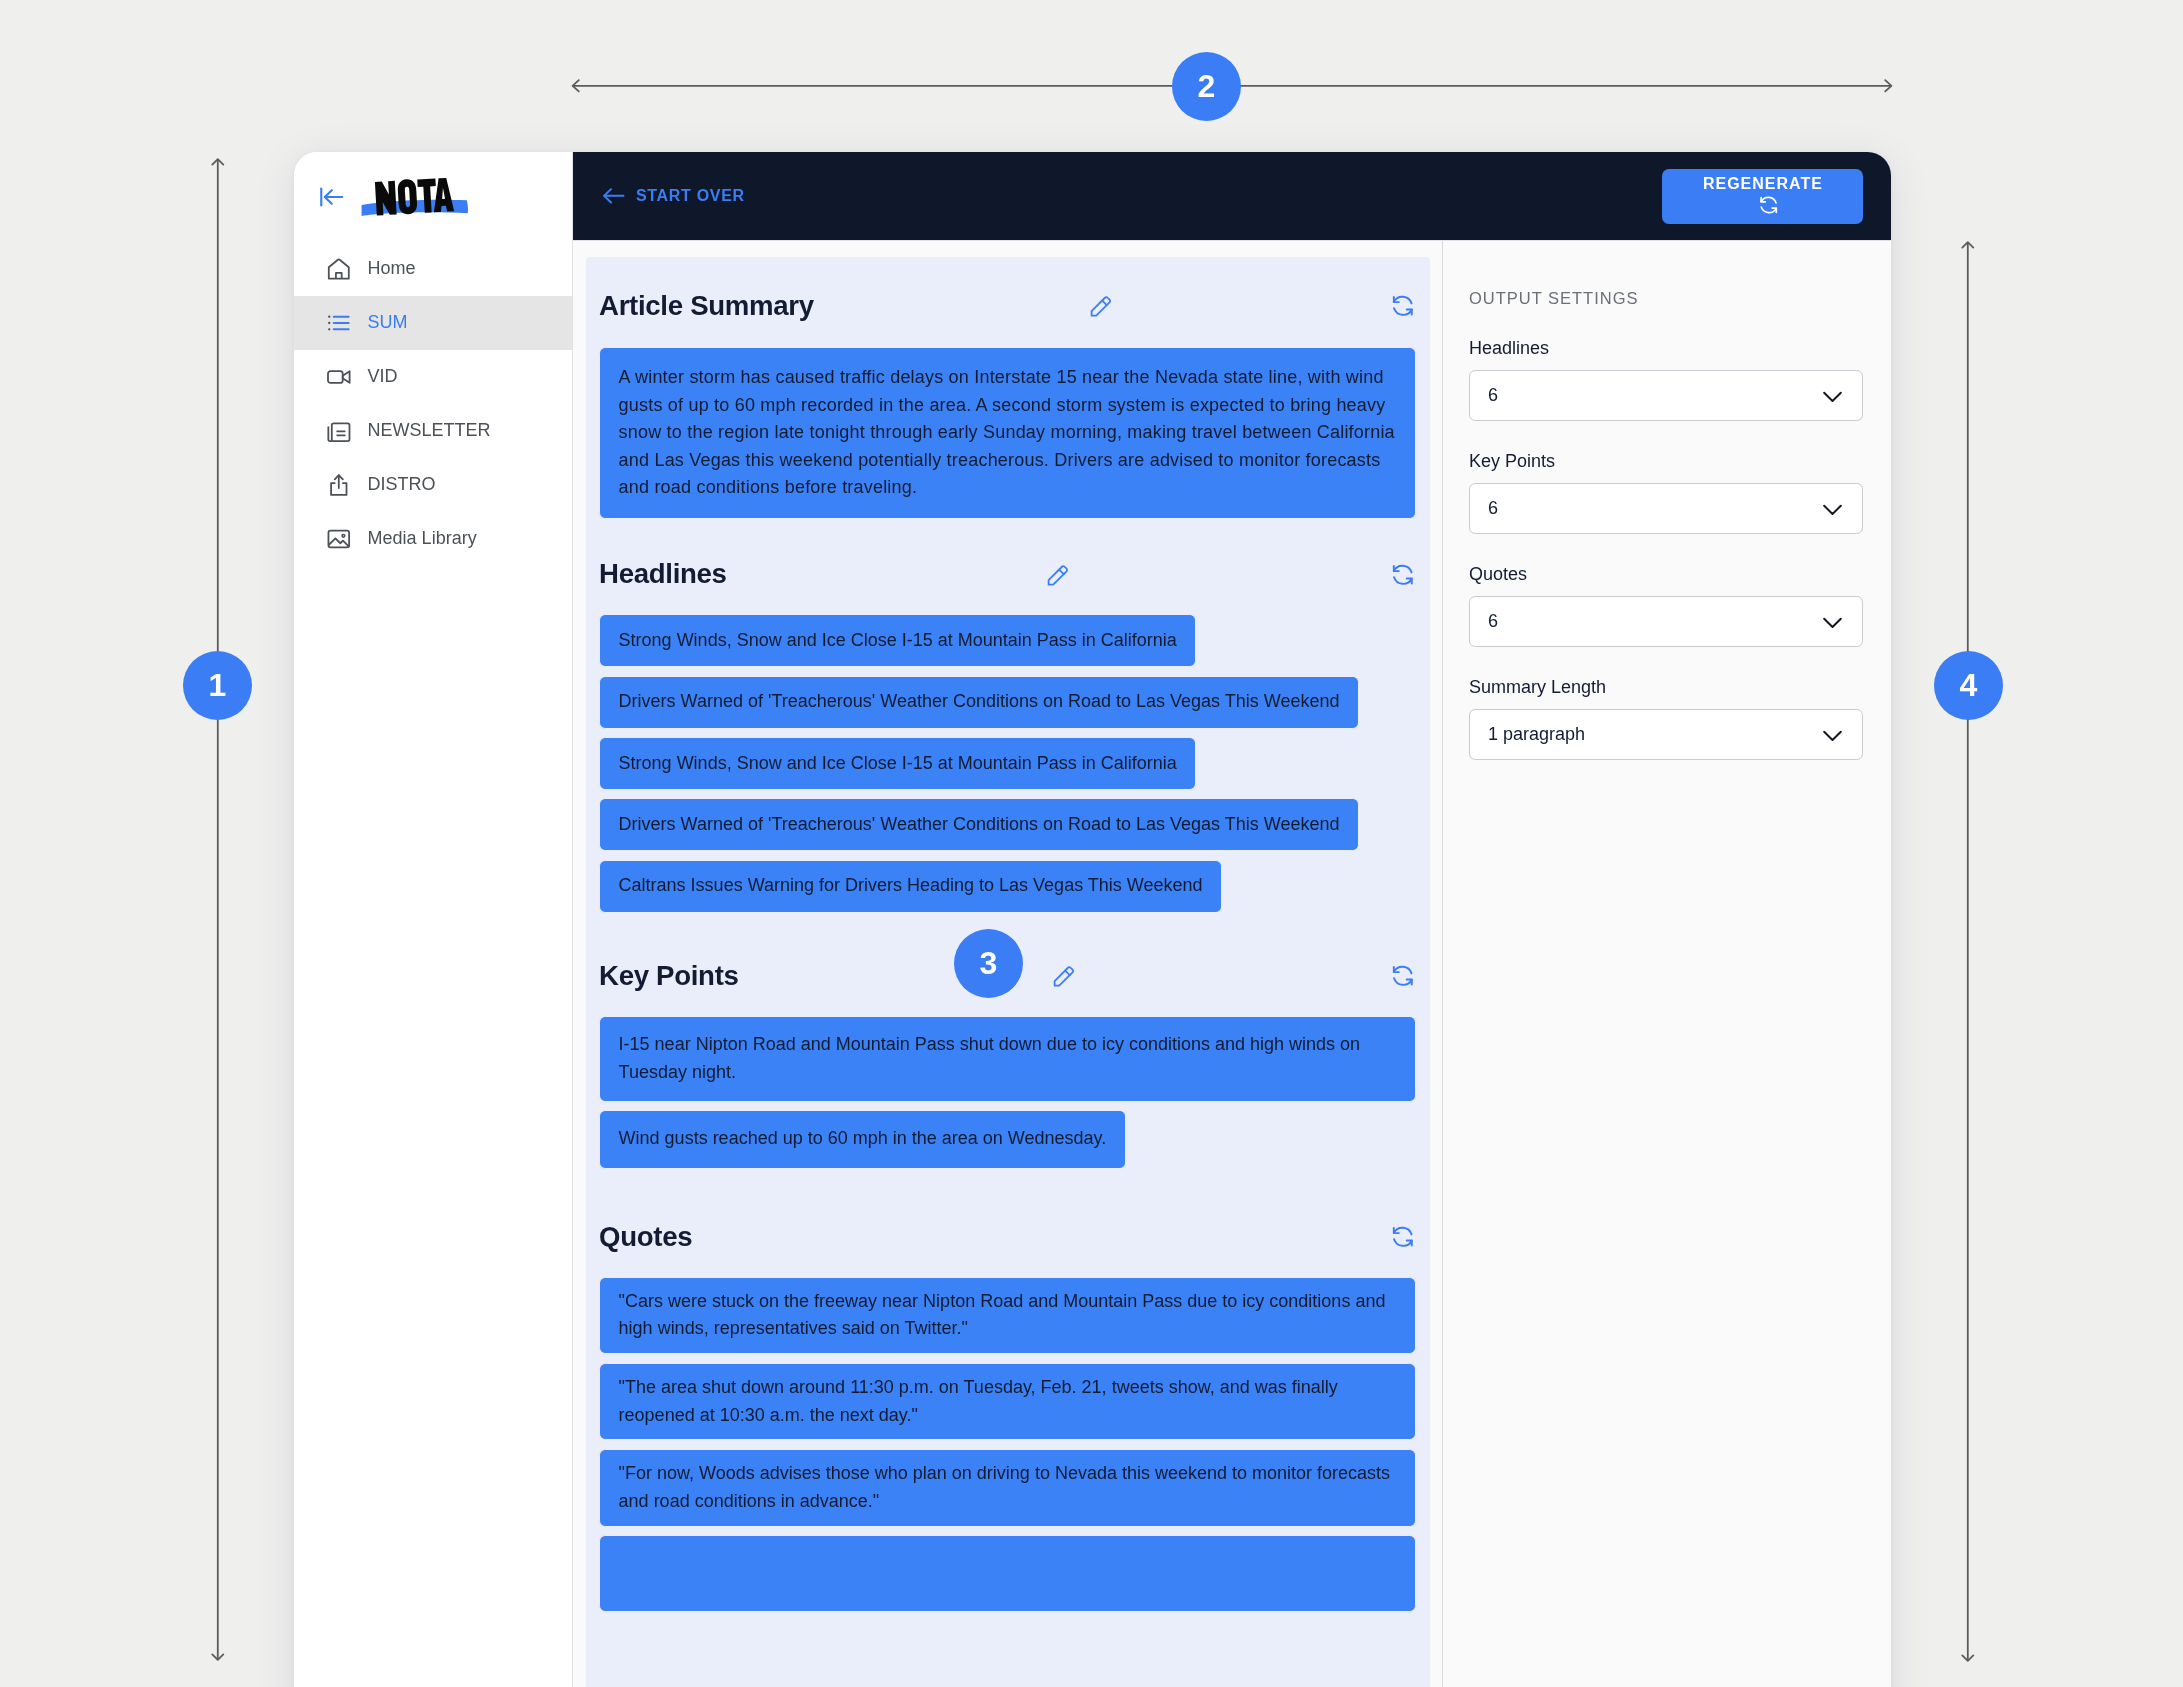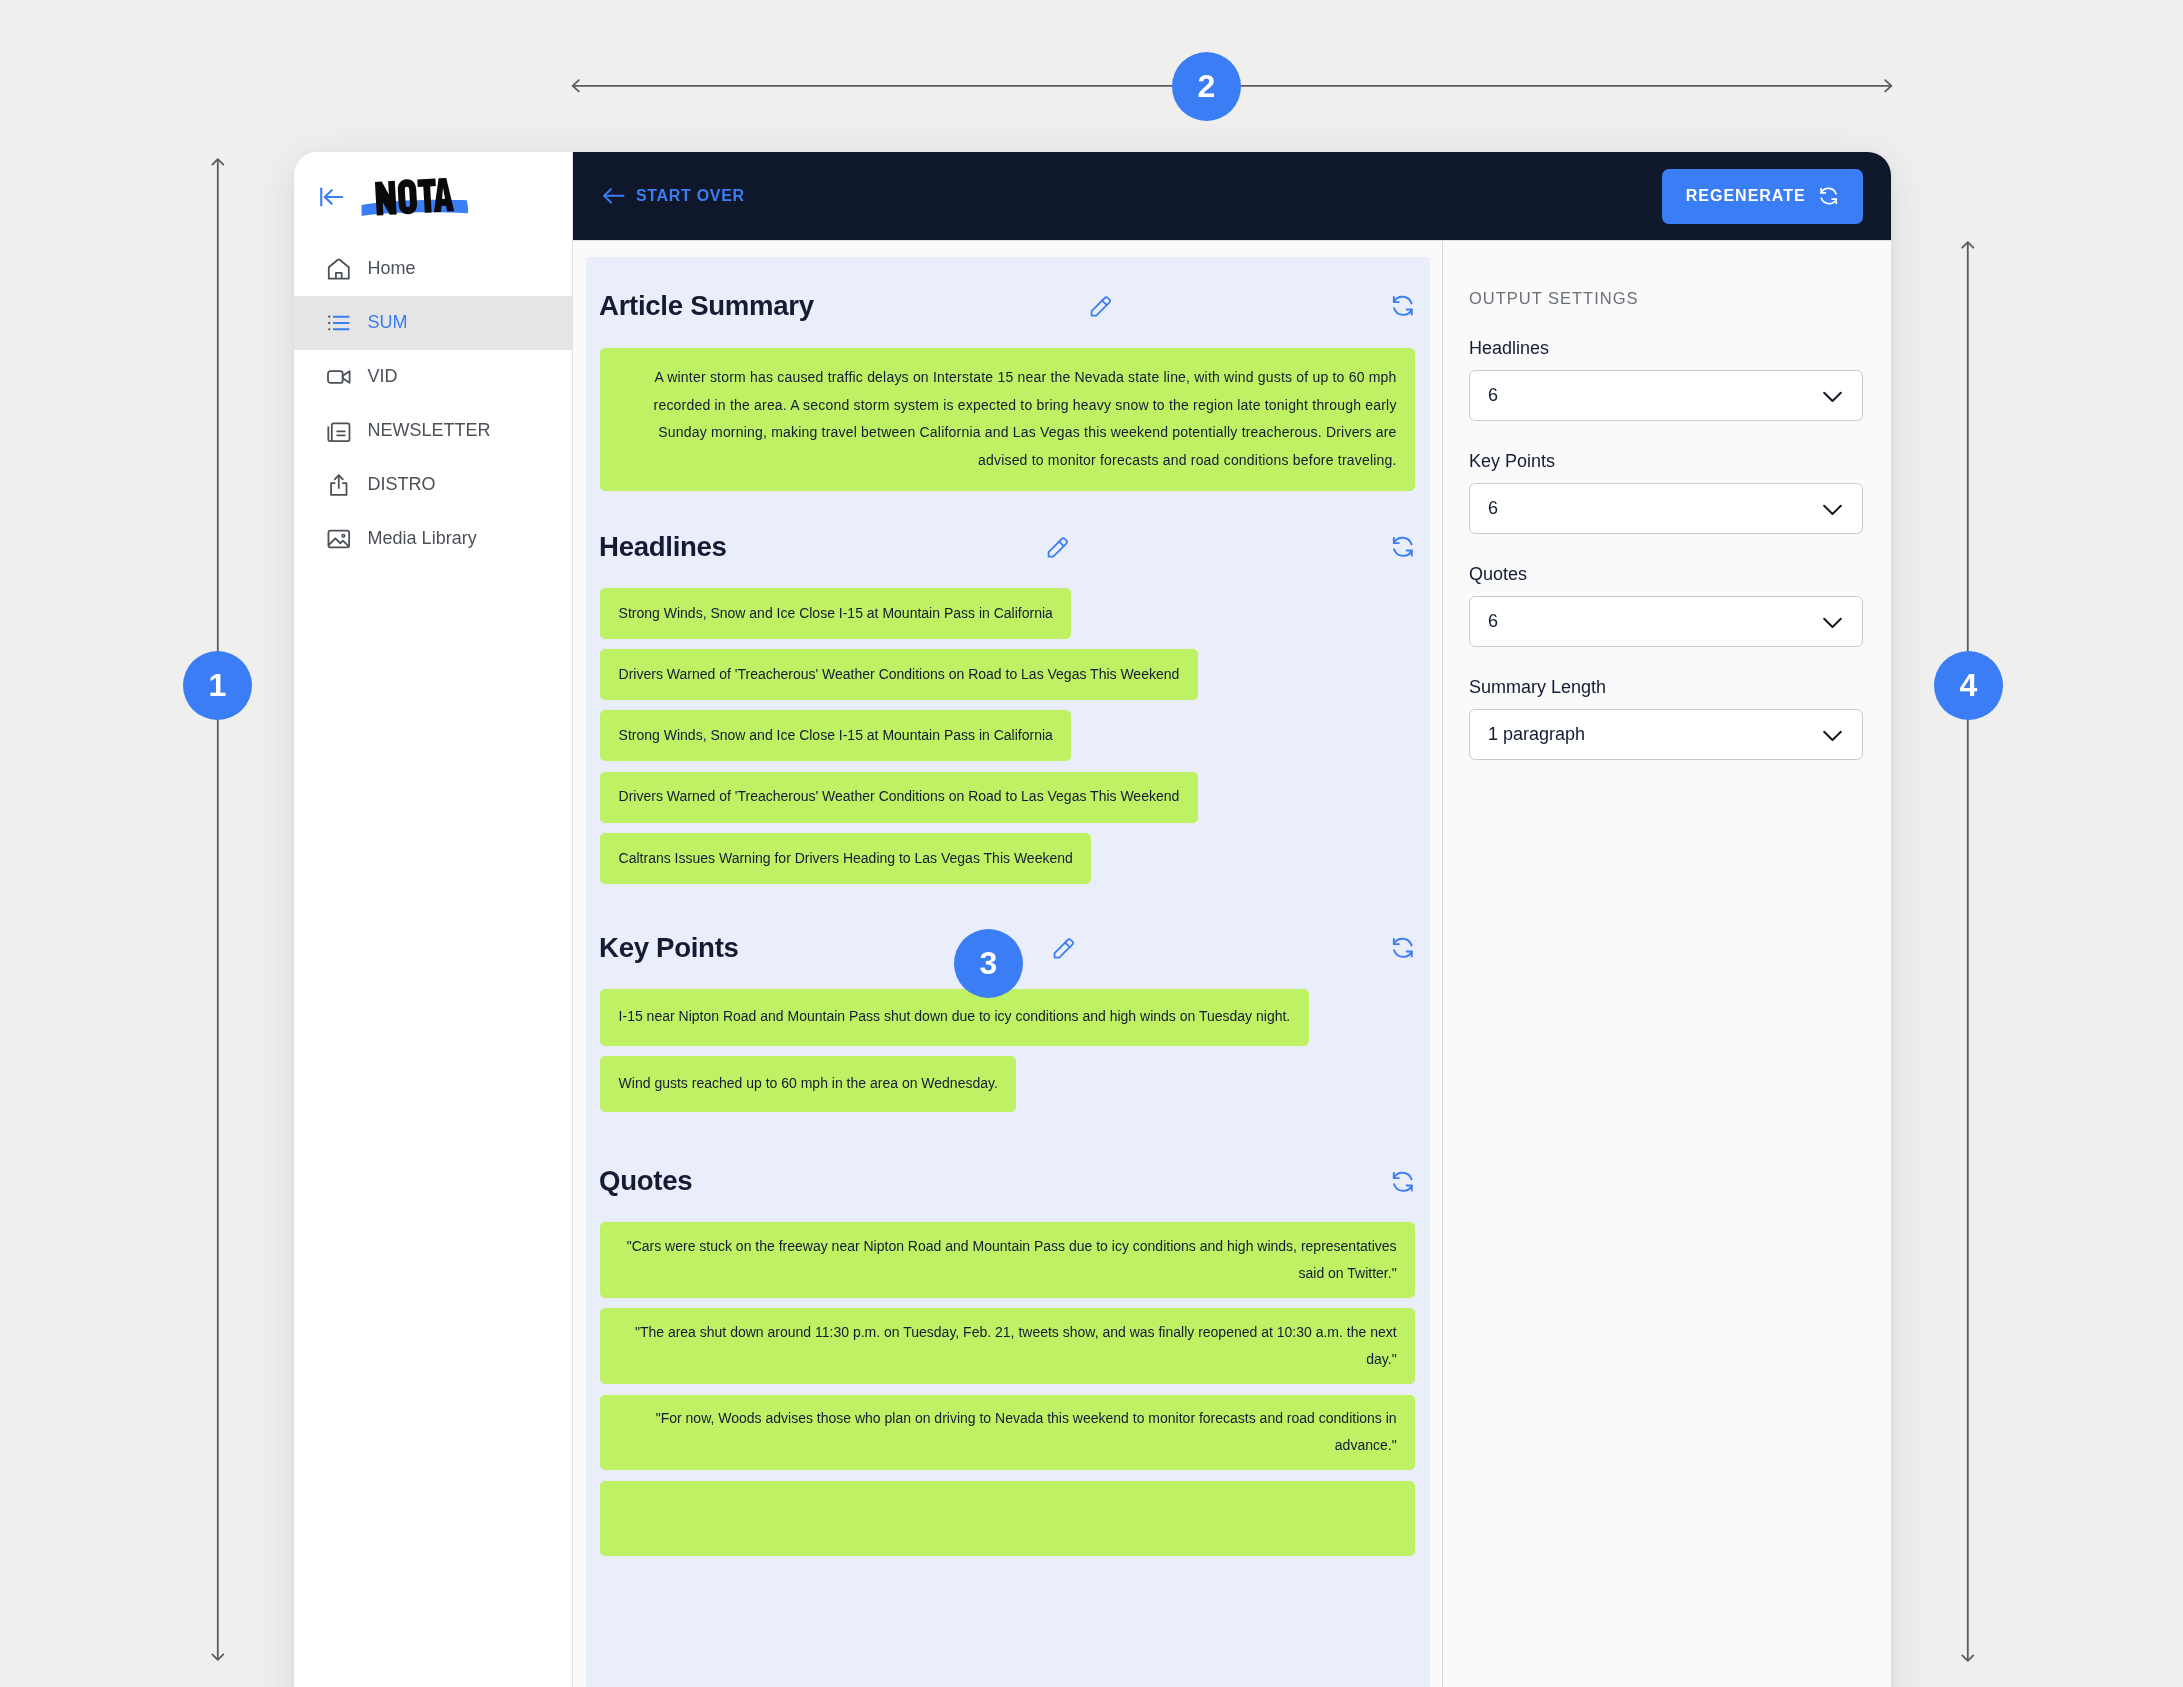--- a/index.html
+++ b/index.html
@@ -33,34 +33,34 @@
   
   #main{flex:1;display:flex;flex-direction:column;background:#fafafb;min-width:0;}
   #topbar{height:89px;flex:0 0 89px;border-bottom:1.4px solid #e2e2e2;display:flex;align-items:center;
       padding:0 27.6px 0 27px;box-sizing:border-box;background:#0f172a;}
   .startover{display:flex;align-items:center;color:#3b7df5;font-size:16px;font-weight:700;
       letter-spacing:0.7px;}
   
   .startover .so-ico{width:27.6px;height:27.6px;margin-right:8.3px;display:flex;align-items:center;justify-content:center;}
   .regen{margin-left:auto;width:201px;height:55px;background:#3b7df5;border-radius:6.9px;
       display:flex;align-items:center;justify-content:center;color:#fff;
-      font-size:16px;font-weight:700;letter-spacing:1px;}
+      font-size:16px;font-weight:700;letter-spacing:1px;flex-direction:column;}
   .regen .rg-ico{width:23.4px;height:23.4px;margin-left:11px;display:flex;align-items:center;justify-content:center;}
 
   #body{flex:1;display:flex;min-height:0;}
   #content{width:844px;flex:0 0 844px;background:#eaeefa;margin:16px 0 0 13px;
       border-radius:4.1px;padding:0;box-sizing:border-box;position:relative;overflow:hidden;}
   #contentInner{padding:34px 13.8px 0 13px;}
   .sect-h{display:flex;align-items:center;color:#131c33;font-size:27.6px;font-weight:700;
       letter-spacing:-0.3px;height:30px;justify-content:space-between;}
   .sect-h .h-ico{width:27.6px;height:27.6px;margin-left:14.5px;display:flex;align-items:center;justify-content:center;
       flex:0 0 27.6px;}
-  .card{background:#bef264;border:0.7px solid #eaeef8;border-radius:6.2px;color:#131c33;
-      font-size:14px;line-height:27.6px;padding:11.7px 18.6px 11.7px 18.6px;box-sizing:border-box;margin-top:8.3px;
-      max-width:100%;text-align:right;}
+  .card{background:#3b82f6;border:0.7px solid #eaeef8;border-radius:6.2px;color:#131c33;
+      font-size:18px;line-height:27.6px;padding:11.7px 18.6px 11.7px 18.6px;box-sizing:border-box;margin-top:8.3px;
+      max-width:100%;}
   .card.fit{display:inline-block;}
   .card.roomy{padding:14.5px 18.6px 14.5px 18.6px;}
   .card.summary{padding:16.5px 18.6px 16.5px 18.6px;letter-spacing:0.2px;}
   .card.quote{padding:10.3px 18.6px 10.3px 18.6px;}
   .cards{display:flex;flex-direction:column;align-items:flex-start;margin-top:25px;}
   .cards > .card:first-child{margin-top:0;}
 
   #settings{flex:1;background:#fafafb;border-left:1.4px solid #dadada;margin-left:12.4px;
       padding:48px 27.6px 0 25.5px;box-sizing:border-box;}
   .set-title{color:#6a6f78;font-size:16.5px;font-weight:400;letter-spacing:1px;}

